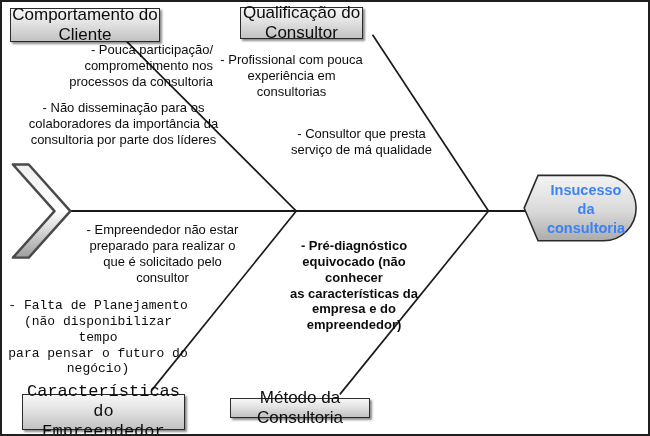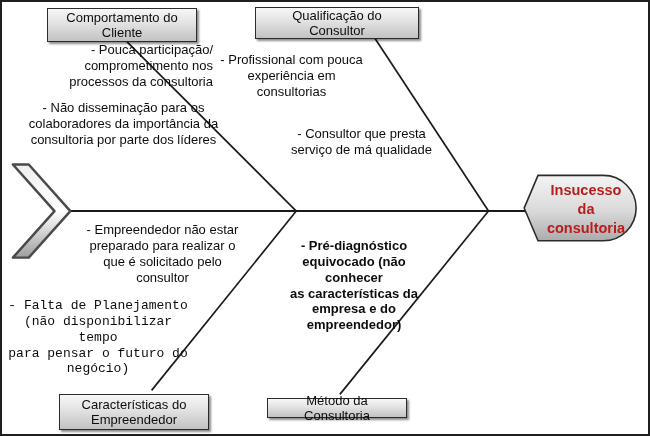--- a/index.html
+++ b/index.html
@@ -19,43 +19,42 @@
     left: 0; top: 0;
     width: 100%; height: 100%;
   }
   .box {
     position: absolute;
     display: flex;
     align-items: center;
     justify-content: center;
     text-align: center;
     white-space: pre-line;
-    font-size: 13px;
+    font-size: 17px;
     line-height: 1.18;
     border: 1px solid #2b2b2b;
     background: linear-gradient(180deg, #f7f7f7 0%, #e2e2e2 45%, #c2c2c2 100%);
     box-shadow: 2px 2px 2px rgba(0,0,0,0.45);
     box-sizing: border-box;
-    margin-left: 37px;
   }
   .cause {
     position: absolute;
     text-align: center;
     white-space: pre-line;
     font-size: 13px;
     line-height: 1.22;
   }
   .head-label {
     position: absolute;
     text-align: center;
     white-space: pre-line;
     font-weight: bold;
     font-size: 14.5px;
     line-height: 1.32;
-    color: #b91c1c;
+    color: #3b82f6;
   }
 </style>
 </head>
 <body>
 
 <div class="stage">
 
   <svg class="lines" viewBox="0 0 650 436">
     <defs>
       <linearGradient id="gradChev" x1="0" y1="0" x2="0" y2="1">
@@ -78,24 +77,24 @@
     <line x1="340" y1="396" x2="490" y2="211" stroke="#1a1a1a" stroke-width="1.7"></line>
 
     <polygon points="10,164 26,164 68,211 26,258 10,258 52,211" fill="url(#gradChev)" stroke="#4a4a4a" stroke-width="2.5" stroke-linejoin="round"></polygon>
 
     <path d="M 540,175 L 606,175 A 33,33 0 0 1 606,241 L 540,241 L 526,208 Z" fill="url(#gradHead)" stroke="#2b2b2b" stroke-width="1.6"></path>
   </svg>
 
   <div class="box" style="left:8px; top:6px; width:150px; height:34px;">Comportamento do
 Cliente</div>
 
-  <div class="box" style="left:216px; top:5px; width:164px; height:32px;text-align:center;">Qualificação do
+  <div class="box" style="left:238px; top:5px; width:123px; height:32px;text-align:center;">Qualificação do
 Consultor</div>
 
-  <div class="box" style="left:20px; top:392px; width:150px; height:36px;">Características do
+  <div class="box" style="left:20px; top:392px; width:163px; height:36px;font-family:Liberation Mono, monospace;">Características do
 Empreendedor</div>
 
   <div class="box" style="left:228px; top:396px; width:140px; height:20px;">Método da
 Consultoria</div>
 
   <div class="cause" style="left:6px; top:40px; width:205px;text-align:right;">- Pouca participação/
 comprometimento  nos
 processos da consultoria</div>
 
   <div class="cause" style="left:4px; top:98px; width:235px;">- Não disseminação para os

